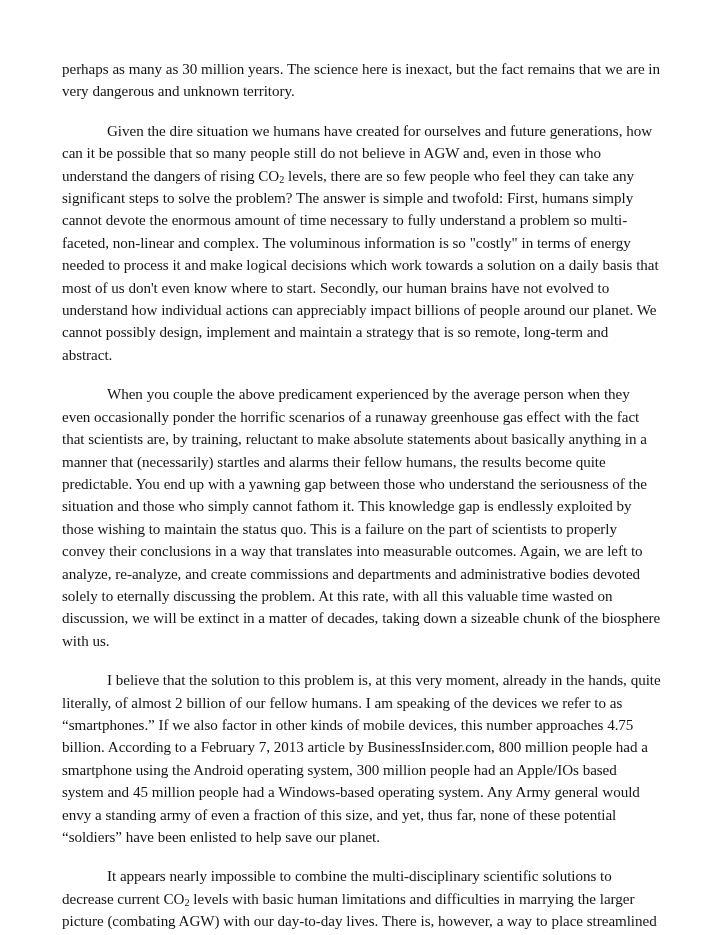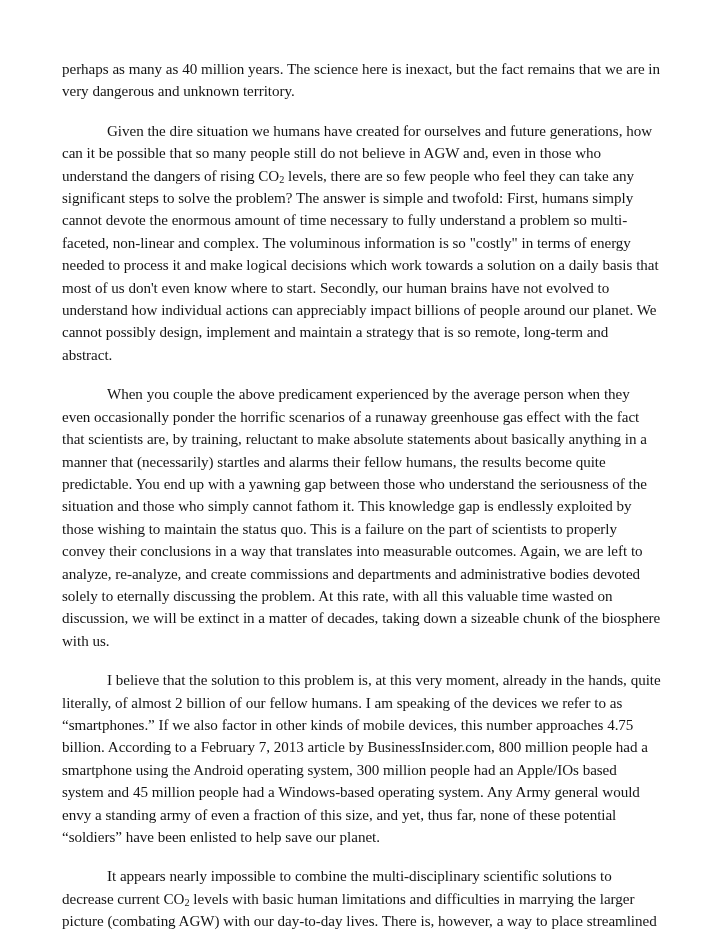--- a/index.html
+++ b/index.html
@@ -45,19 +45,19 @@
     font-size: 0.68em;
     line-height: 0;
     vertical-align: -0.22em;
   }
 </style>
 </head>
 <body>
 
 <div id="page" style="background: rgb(255, 255, 255);">
   <div id="text-column">
-      <p class="para no-indent" style="color: rgb(20, 20, 20);"><span>perhaps as many as 40 million years. The science here is inexact, but the fact remains that we are in very dangerous and unknown territory.</span></p>
+      <p class="para no-indent" style="color: rgb(20, 20, 20);"><span>perhaps as many as 30 million years. The science here is inexact, but the fact remains that we are in very dangerous and unknown territory.</span></p>
       <p class="para" style="color: rgb(20, 20, 20);"><span>Given the dire situation we humans have created for ourselves and future generations, how can it be possible that so many people still do not believe in AGW and, even in those who understand the dangers of rising CO</span><sub>2</sub><span> levels, there are so few people who feel they can take any significant steps to solve the problem? The answer is simple and twofold: First, humans simply cannot devote the enormous amount of time necessary to fully understand a problem so multi-faceted, non-linear and complex. The voluminous information is so "costly" in terms of energy needed to process it and make logical decisions which work towards a solution on a daily basis that most of us don't even know where to start. Secondly, our human brains have not evolved to understand how individual actions can appreciably impact billions of people around our planet. We cannot possibly design, implement and maintain a strategy that is so remote, long-term and abstract.</span></p>
       <p class="para" style="color: rgb(20, 20, 20);"><span>When you couple the above predicament experienced by the average person when they even occasionally ponder the horrific scenarios of a runaway greenhouse gas effect with the fact that scientists are, by training, reluctant to make absolute statements about basically anything in a manner that (necessarily) startles and alarms their fellow humans, the results become quite predictable. You end up with a yawning gap between those who understand the seriousness of the situation and those who simply cannot fathom it.  This knowledge gap is endlessly exploited by those wishing to maintain the status quo. This is a failure on the part of scientists to properly convey their conclusions in a way that translates into measurable outcomes.  Again, we are left to analyze, re-analyze, and create commissions and departments and administrative bodies devoted solely to eternally discussing the problem. At this rate, with all this valuable time wasted on discussion, we will be extinct in a matter of decades, taking down a sizeable chunk of the biosphere with us.</span></p>
       <p class="para" style="color: rgb(20, 20, 20);"><span>I believe that the solution to this problem is, at this very moment, already in the hands, quite literally, of almost 2 billion of our fellow humans.  I am speaking of the devices we refer to as “smartphones.” If we also factor in other kinds of mobile devices, this number approaches 4.75 billion. According to a February 7, 2013 article by BusinessInsider.com, 800 million people had a smartphone using the Android operating system, 300 million people had an Apple/IOs based system and 45 million people had a Windows-based operating system. Any Army general would envy a standing army of even a fraction of this size, and yet, thus far, none of these potential “soldiers” have been enlisted to help save our planet.</span></p>
       <p class="para" style="color: rgb(20, 20, 20);"><span>It appears nearly impossible to combine the multi-disciplinary scientific solutions to decrease current CO</span><sub>2</sub><span> levels with basic human limitations and difficulties in marrying the larger picture (combating AGW) with our day-to-day lives. There is, however, a way to place streamlined and relevant information directly into the hands of roughly half the global population in a way that enables and even encourages them to make proactive choices. One might even make the argument that more pollution emanates from, and thus can be eliminated by, those who have the ability to possess such technology when we juxtapose the socioeconomic status of the average smartphone-carrying American with, for example, an agricultural worker in East-Timor.</span></p>
     </div>
 </div>
 
 </body></html>

